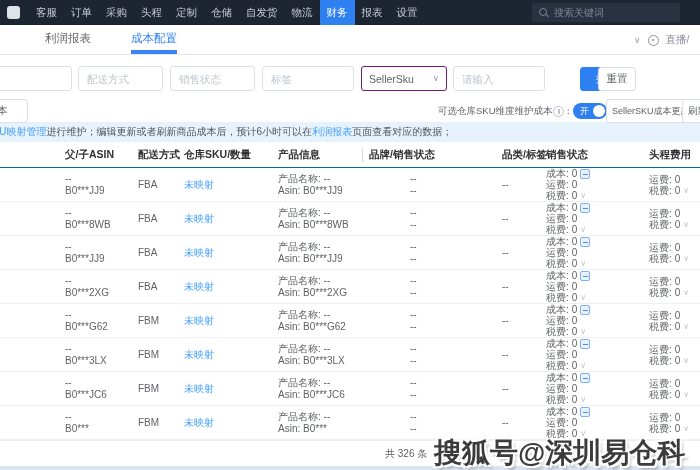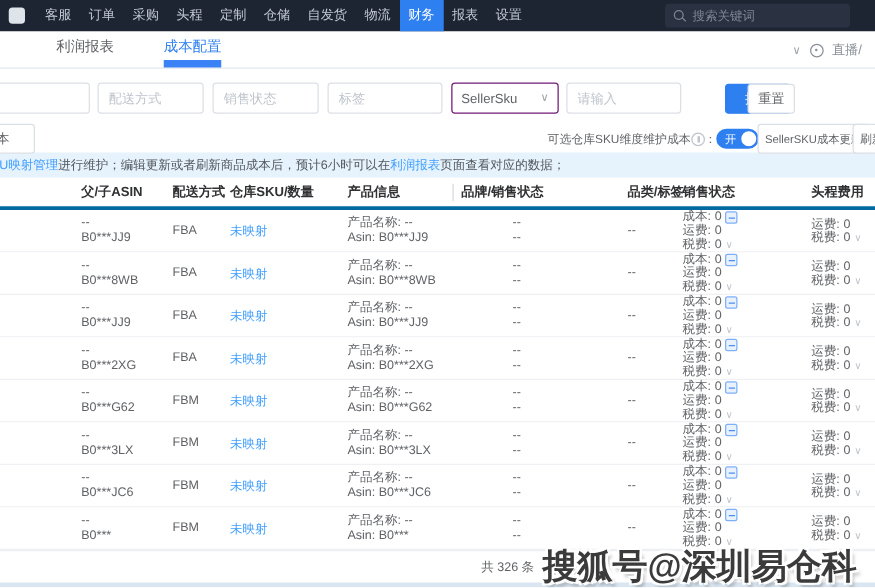--- a/index.html
+++ b/index.html
@@ -13,21 +13,21 @@
   .nav-item.active{background:#2e7ff0;color:#fff;}
   .nav-search{position:absolute;right:20px;top:3px;width:148px;height:19px;background:#2a3140;border-radius:3px;display:flex;align-items:center;padding:0 7px;gap:5px;}
   .nav-search .ph-text{color:#7d8698;font-size:10px;}
   .mag{position:relative;width:10px;height:10px;flex:0 0 auto;}
   .mag::before{content:"";position:absolute;width:6px;height:6px;border:1.3px solid #7d8698;border-radius:50%;left:0;top:0;}
   .mag::after{content:"";position:absolute;width:4px;height:1.4px;background:#7d8698;transform:rotate(45deg);left:5.5px;top:7px;}
 
   
   .tabbar{position:absolute;top:25px;left:0;right:0;height:30px;background:#fff;border-bottom:1px solid #e4e7ed;display:flex;align-items:flex-end;padding-left:45px;gap:40px;z-index:20;}
   .tab{font-size:11.5px;color:#606266;height:30px;line-height:28px;cursor:pointer;white-space:nowrap;}
-  .tab.active{color:#2e7ff0;border-bottom:6px solid #3b82f6;}
+  .tab.active{color:#2e7ff0;border-bottom:4px solid #3b82f6;}
   .tab-right{position:absolute;left:634px;top:0;height:30px;display:flex;align-items:center;gap:7px;color:#8a9099;font-size:10.5px;white-space:nowrap;}
   .chev{color:#9aa0a8;font-size:9px;line-height:1;}
   .live-icon{width:11px;height:11px;border:1px solid #8a9099;border-radius:50%;position:relative;flex:0 0 auto;}
   .live-icon::after{content:"";position:absolute;left:3.5px;top:3.5px;width:2px;height:2px;background:#8a9099;border-radius:50%;}
 
   
   .filters{position:absolute;top:66px;left:0;right:0;height:26px;z-index:10;}
   .f-input{position:absolute;height:25px;border:1px solid #dcdfe6;border-radius:3px;background:#fff;font-size:10.5px;color:#303133;padding:0 8px;outline:none;}
   .f-input::placeholder{color:#bfc4cc;}
   .f-select{position:absolute;height:25px;border:1px solid #701a75;border-radius:3px;background:#fff;font-size:10.5px;color:#606266;padding:0 7px;display:flex;align-items:center;justify-content:space-between;cursor:pointer;}
@@ -48,21 +48,21 @@
   .upd-btn{left:606px;padding:0 5px;font-size:9px;}
   .ref-btn{left:682px;width:58px;padding:0 5px;font-size:9.5px;justify-content:flex-start;}
 
   
   .infobar{position:absolute;top:122px;left:0;right:0;height:20px;background:#e6f3fc;display:flex;align-items:center;font-size:10px;color:#51565e;white-space:nowrap;overflow:hidden;z-index:5;}
   .link{color:#409eff;cursor:pointer;}
   .infobar .first-link{margin-left:-14px;}
 
   
   .table{position:absolute;top:143px;left:0;right:0;z-index:1;}
-  .thead{display:flex;height:25px;align-items:center;font-size:10.5px;font-weight:bold;color:#303133;background:#fff;border-bottom:3px solid #0369a1;}
+  .thead{display:flex;height:25px;align-items:center;font-size:10.5px;font-weight:bold;color:#303133;background:#fff;border-bottom:1px solid #0369a1;}
   .tr{display:flex;height:34px;align-items:center;font-size:10px;color:#606266;background:#fff;border-bottom:1px solid #eef0f4;}
   .td,.th{flex:0 0 auto;white-space:nowrap;overflow:visible;}
   .c0{width:58px;}
   .c1{width:80px;padding-left:7px;}
   .c2{width:44px;}
   .c3{width:96px;padding-left:2px;}
   .c4{width:84px;}
   .c5{width:140px;}
   .c6{width:44px;}
   .c7{width:97px;}

